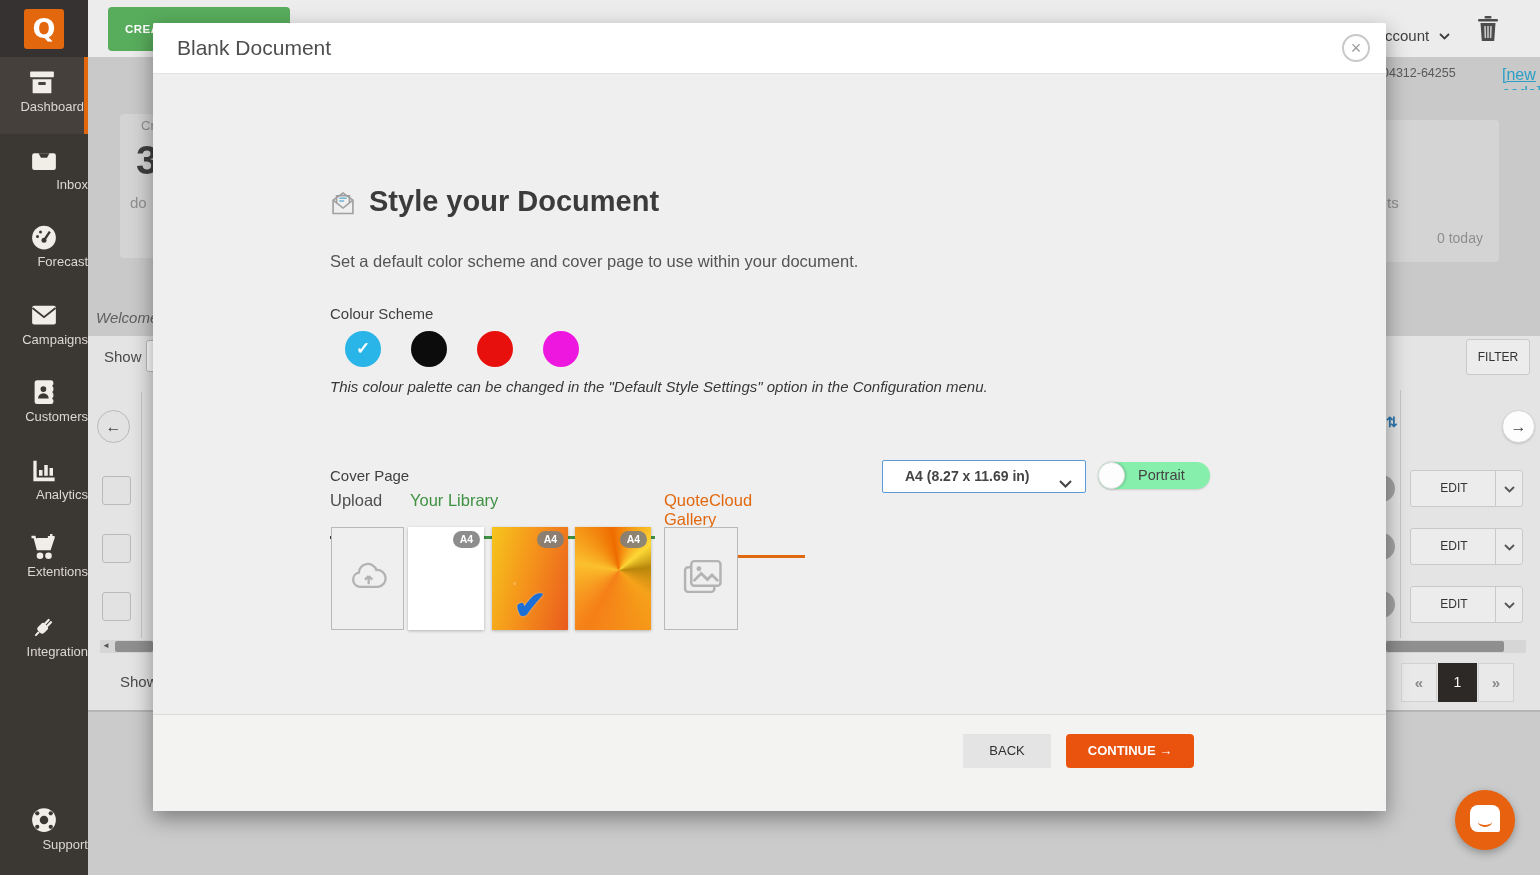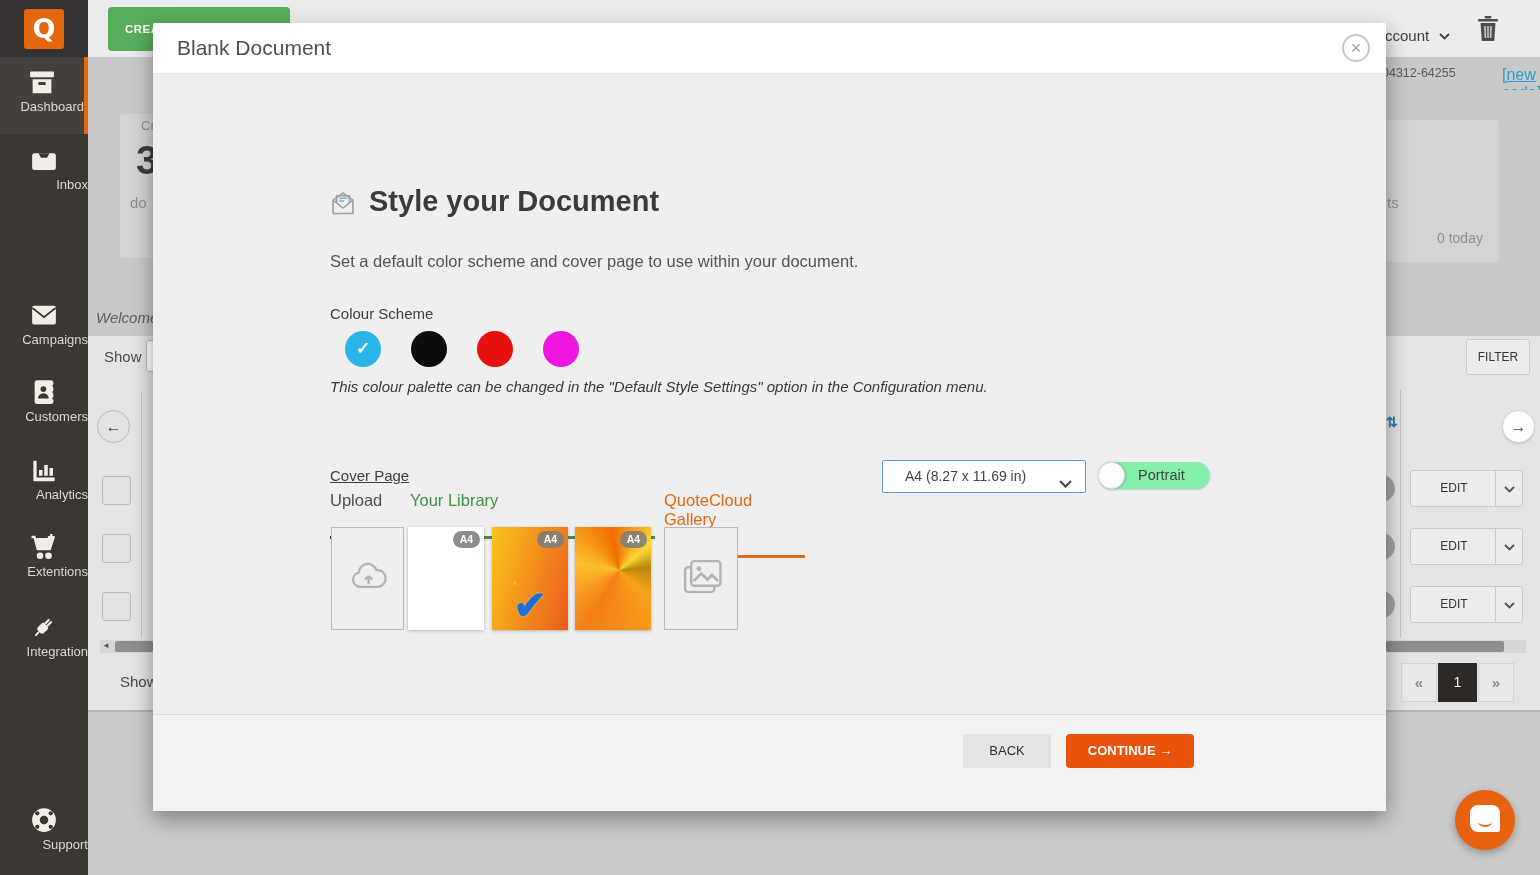--- a/index.html
+++ b/index.html
@@ -75,21 +75,21 @@
          color:#fff;font-size:10.5px;font-weight:bold;text-align:center;line-height:17px;}
   .th-white{background:#fff;box-shadow:0 1px 3px rgba(0,0,0,.25);}
   .th-grad{background:
      radial-gradient(circle at 30% 55%, rgba(255,255,255,.22) 0 1px, transparent 2px),
      linear-gradient(105deg,#f6c51d,#f5951b 45%,#ea5b1d);box-shadow:0 1px 3px rgba(0,0,0,.25);}
   .th-geo{background:conic-gradient(from 210deg at 58% 42%,#f57f17,#fbc02d 70deg,#ef6c00 140deg,#fdd835 200deg,#b8860b 235deg,#f6a21a 280deg,#f57f17);box-shadow:0 1px 3px rgba(0,0,0,.25);}
   .th-check{position:absolute;left:50%;bottom:2px;transform:translateX(-50%);color:#1c6fd4;font-size:40px;font-weight:bold;
             text-shadow:0 0 2px rgba(255,255,255,.6);}
   .no-cover{font-size:15px;color:#9a9a9a;text-align:center;padding-top:18px;line-height:21px;}
   .dd{left:729px;top:437px;width:204px;height:33px;background:#fff;border:1px solid #5b9bd5;border-radius:2px;box-sizing:border-box;}
-  .dd-text{position:absolute;left:22px;top:7px;font-size:14px;color:#444;}
+  .dd-text{position:absolute;left:22px;top:7px;font-size:14px;color:#444;font-weight:bold;}
   .toggle{left:945px;top:439px;width:112px;height:27px;background:#86efac;border-radius:14px;box-shadow:0 1px 2px rgba(0,0,0,.15);}
   .knob{position:absolute;left:0;top:0;width:27px;height:27px;border-radius:50%;background:#fdfdfd;border:1px solid #e2e2e2;
         box-sizing:border-box;box-shadow:1px 0 3px rgba(0,0,0,.2);}
   .toggle-lab{position:absolute;left:40px;top:5px;font-size:14.5px;color:#444;}
   .m-foot{position:absolute;left:0;top:691px;width:100%;height:96px;background:#f3f3f2;border-top:1px solid #dcdcdc;}
   .back-btn{position:absolute;left:810px;top:19px;width:88px;height:34px;background:#e4e4e4;border-radius:0;
             text-align:center;line-height:34px;font-size:13px;color:#2f2f2f;}
   .cont-btn{position:absolute;left:913px;top:19px;width:128px;height:34px;background:#ea530e;border-radius:4px;
             text-align:center;line-height:34px;font-size:13px;font-weight:bold;color:#fff;}
   
@@ -210,20 +210,34 @@
   </div>
   <div class="abs snav" style="top:135px;">
     <span class="sic">
       <svg viewBox="0 0 24 24">
           <rect x="2.5" y="6.5" width="19" height="13.5" rx="1.8"></rect>
           <path class="cut" d="M7.6 6.5h8.8l-2 3.6H9.6z"></path>
         </svg>
     </span>
     <span class="slab">Inbox</span>
   </div>
+  <div class="abs snav" style="top:212px;">
+    <span class="sic">
+      <svg viewBox="0 0 24 24">
+          <circle cx="12" cy="12.5" r="9.5"></circle>
+          <g class="cut">
+            <circle cx="6.8" cy="11.5" r="1.2"></circle>
+            <circle cx="9.2" cy="7.9" r="1.2"></circle>
+            <circle cx="12" cy="14.5" r="2"></circle>
+            <rect x="11.2" y="6.2" width="1.9" height="8" transform="rotate(33 12 14.5)"></rect>
+          </g>
+        </svg>
+    </span>
+    <span class="slab">Forecast</span>
+  </div>
   <div class="abs snav" style="top:290px;">
     <span class="sic">
       <svg viewBox="0 0 24 24">
           <rect x="2.5" y="4.5" width="19" height="15" rx="1.6"></rect>
           <path class="cut" d="M3.2 5.8l8.8 7 8.8-7 .9 1.2-9.7 7.6-9.7-7.6z"></path>
         </svg>
     </span>
     <span class="slab">Campaigns</span>
   </div>
   <div class="abs snav" style="top:367px;">
@@ -311,21 +325,21 @@
 
     <div class="abs lab" style="left:177px;top:282px;">Colour Scheme</div>
     <div class="abs swatch" style="left: 192px; background: rgb(41, 181, 232);">
       <span class="ck">✓</span>
     </div>
     <div class="abs swatch" style="left: 258px; background: rgb(12, 12, 12);"></div>
     <div class="abs swatch" style="left: 324px; background: rgb(232, 16, 12);"></div>
     <div class="abs swatch" style="left: 390px; background: rgb(238, 23, 224);"></div>
     <div class="abs m-note">This colour palette can be changed in the "Default Style Settings" option in the Configuration menu.</div>
 
-    <div class="abs lab" style="left:177px;top:444px;text-decoration:underline;">Cover Page</div>
+    <div class="abs lab" style="left:177px;top:444px;">Cover Page</div>
     <span class="abs ctab" style="left:177px;width:67px;color:#4f4f4f;border-bottom-color:#3a3a3a;">Upload</span>
     <span class="abs ctab" style="left:257px;width:245px;color:#3f9142;border-bottom-color:#3f9142;">Your Library</span>
     <span class="abs ctab" style="left:511px;width:141px;color:#e2680f;border-bottom-color:#e2680f;">QuoteCloud Gallery</span>
 
     <div class="abs thumb boxed" style="left:178px;width:73px;">
       <span class="abs" style="left:17px;top:31px;">
         <svg viewBox="0 0 24 20" width="40" height="34" fill="none" stroke="#b3b3b3" stroke-width="1.4">
           <path d="M6.5 16.5a4.3 4.3 0 0 1-.6-8.5A5.4 5.4 0 0 1 16.4 6.4 3.8 3.8 0 0 1 17.4 16.5z"></path>
           <path d="M11.8 15v-5M11.8 10l-2.2 2.2M11.8 10l2.2 2.2"></path>
         </svg>

